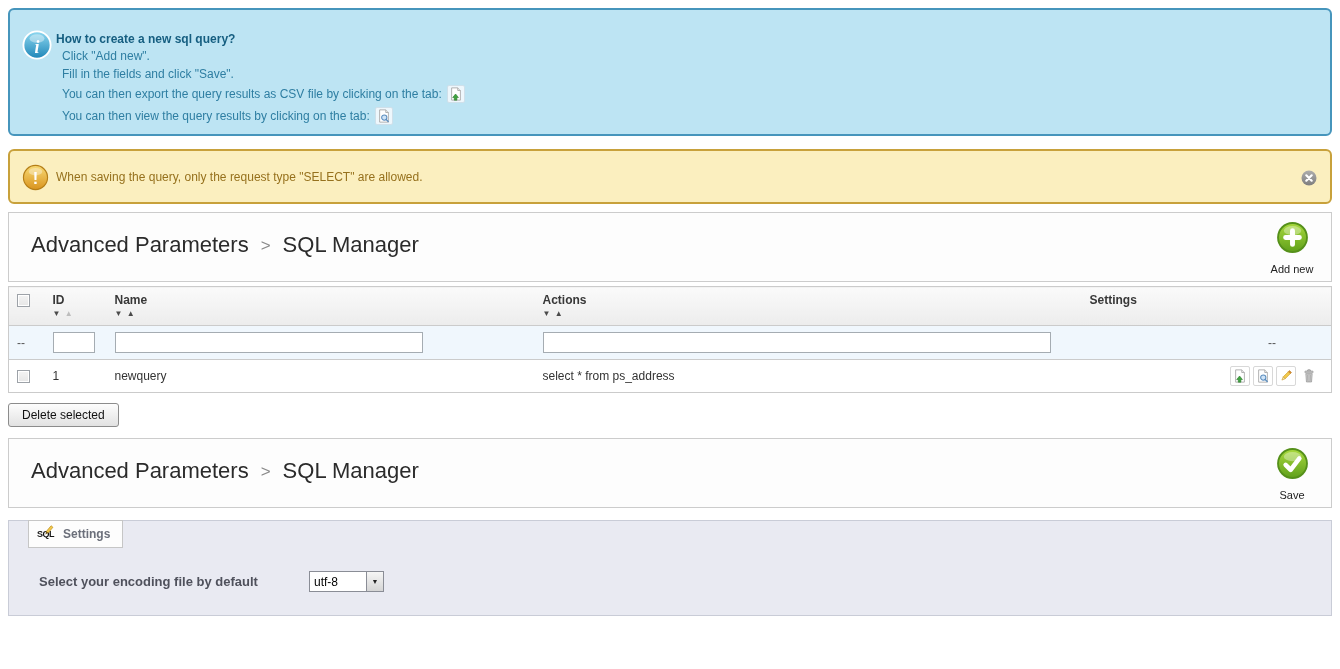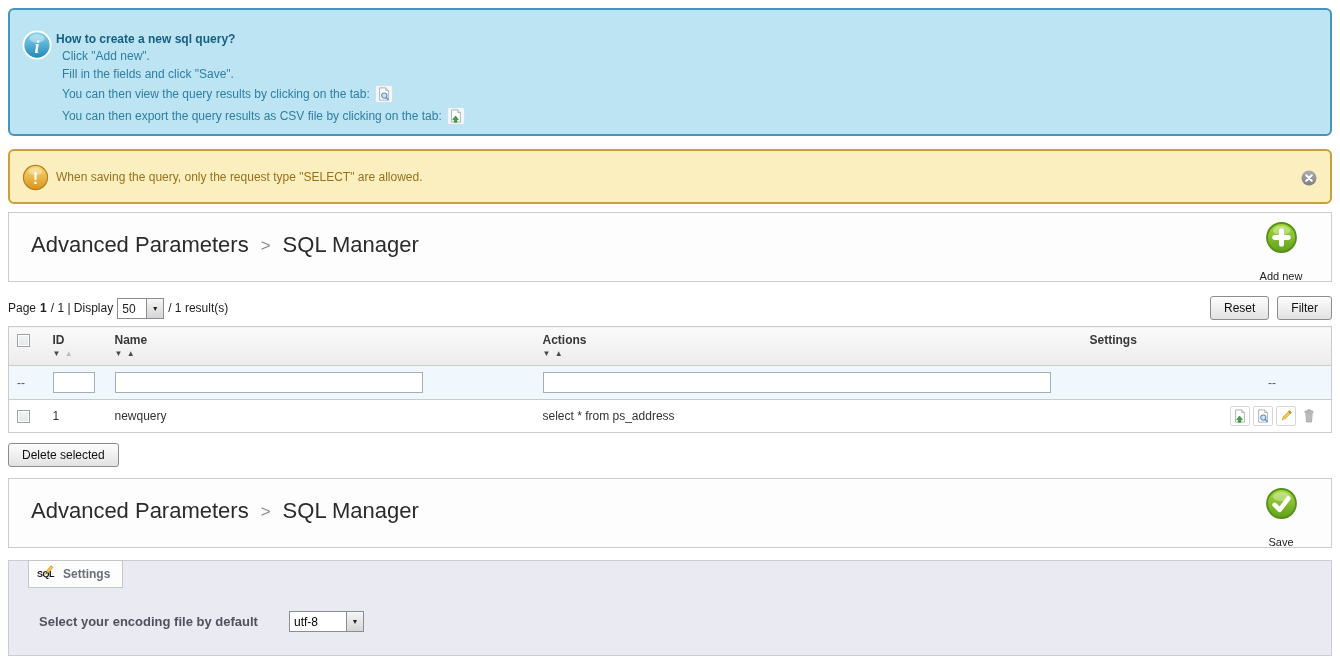--- a/index.html
+++ b/index.html
@@ -38,22 +38,22 @@
     position:relative; margin-top:8px;
     background:#FDFDFD; border:1px solid #CCCCCC;
     height:70px;
   }
   .panel .crumbs {
     position:absolute; left:22px; top:50%; transform:translateY(-58%);
     font-size:22px; color:#2B2B2B; display:flex; align-items:center; gap:12px;
   }
   .crumb-sep { color:#8a8a8a; font-size:17px; position:relative; top:1px; }
   .round-btn {
-    position:absolute; right:20px; top:8px; width:60px;
-    display:flex; flex-direction:column; align-items:center; gap:14px;
+    position:absolute; right:9px; top:8px; width:60px;
+    display:flex; flex-direction:column; align-items:center; gap:7px;
     cursor:pointer; color:#222; font-size:11px;
   }
 
   
   .pag-row { margin-top:12px; height:28px; display:flex; justify-content:space-between; align-items:center; }
   .pag-left { display:flex; align-items:center; gap:4px; color:#1e1e1e; }
   .pag-left b { font-weight:bold; }
   .pag-right { display:flex; gap:8px; }
   .btn {
     display:inline-block; padding:4px 13px;
@@ -115,21 +115,21 @@
   .fieldset-body {
     margin-top:12px; background:#E9EAF2; border:1px solid #C9CCD7;
     height:96px; position:relative;
   }
   .tab {
     position:absolute; left:20px; top:0; z-index:2;
     display:inline-flex; align-items:center; gap:7px;
     background:#FDFDFD; border:1px solid #C6C6C6;
     padding:4px 12px 4px 8px; font-weight:bold; color:#6B6F7A; font-size:12px;
   }
-  .settings-row { position:absolute; left:30px; top:50px; display:flex; align-items:center; }
+  .settings-row { position:absolute; left:30px; top:50px; display:flex; align-items:center;gap:20px; }
   .settings-label { font-weight:bold; color:#4F515C; font-size:13px; width:250px; }
 </style>
 </head>
 <body>
 
 <div class="page">
 
   
   <div class="info-box">
     <span class="ibox-icon">
@@ -146,37 +146,37 @@
       </svg>
     </span>
     <div class="info-title">How to create a new sql query?</div>
     <div class="info-line">
         <span>Click "Add new".</span>
       </div>
     <div class="info-line">
         <span>Fill in the fields and click "Save".</span>
       </div>
     <div class="info-line">
+      <span>You can then export the query results as CSV file by clicking on the tab:</span>
+      <span class="inline-tab-icon">
+        <svg width="14" height="14" viewBox="0 0 16 16">
+          <path d="M3 1 h7 l3 3 v11 h-10 z" fill="#fff" stroke="#A8A8A8"></path>
+          <path d="M10 1 v3 h3" fill="#EDEDED" stroke="#A8A8A8"></path>
+          <path d="M6 15 v-3 h-1.8 l3.3 -4 3.3 4 h-1.8 v3 z" fill="#3FA33F" stroke="#2E7D2E" stroke-width="0.7"></path>
+        </svg>
+      </span>
+    </div>
+    <div class="info-line">
       <span>You can then view the query results by clicking on the tab:</span>
       <span class="inline-tab-icon">
         <svg width="14" height="14" viewBox="0 0 16 16">
           <path d="M3 1 h7 l3 3 v11 h-10 z" fill="#fff" stroke="#A8A8A8"></path>
           <path d="M10 1 v3 h3" fill="#EDEDED" stroke="#A8A8A8"></path>
           <circle cx="8.3" cy="9.8" r="3" fill="#CFE4F7" stroke="#5E8FBF" stroke-width="1.2"></circle>
           <line x1="10.5" y1="12" x2="12.8" y2="14.3" stroke="#5E8FBF" stroke-width="1.6" stroke-linecap="round"></line>
-        </svg>
-      </span>
-    </div>
-    <div class="info-line">
-      <span>You can then export the query results as CSV file by clicking on the tab:</span>
-      <span class="inline-tab-icon">
-        <svg width="14" height="14" viewBox="0 0 16 16">
-          <path d="M3 1 h7 l3 3 v11 h-10 z" fill="#fff" stroke="#A8A8A8"></path>
-          <path d="M10 1 v3 h3" fill="#EDEDED" stroke="#A8A8A8"></path>
-          <path d="M6 15 v-3 h-1.8 l3.3 -4 3.3 4 h-1.8 v3 z" fill="#3FA33F" stroke="#2E7D2E" stroke-width="0.7"></path>
         </svg>
       </span>
     </div>
   </div>
 
   
   <div class="warn-box">
     <span class="wbox-icon">
       <svg width="27" height="27" viewBox="0 0 28 28">
         <defs>
@@ -224,36 +224,20 @@
           <circle cx="18" cy="18" r="15.8" fill="url(#gGreenA)" stroke="#55901A" stroke-width="2"></circle>
           <ellipse cx="18" cy="10.5" rx="9.5" ry="5" fill="#FFFFFF" opacity="0.35"></ellipse>
           <path d="M18 10.5 V25.5 M10.5 18 H25.5" stroke="#fff" stroke-width="5.4" stroke-linecap="round"></path>
         </svg>
       </span>
       <span>Add new</span>
     </div>
   </div>
 
   
-  <div class="pag-row">
-    <div class="pag-left">
-      <span>Page</span>
-      <b>1</b>
-      <span>/ 1 | Display</span>
-      <span class="fselect">
-        <span class="val">50</span>
-        <span class="arrow-btn">▼</span>
-      </span>
-      <span>/ 1 result(s)</span>
-    </div>
-    <div class="pag-right">
-      <button class="btn">Reset</button>
-      <button class="btn">Filter</button>
-    </div>
-  </div>
 
   
   <table class="list">
     <thead>
       <tr>
         <th class="col-check">
           <span class="cbx"></span>
         </th>
         <th class="col-id">
           <span>ID</span>

